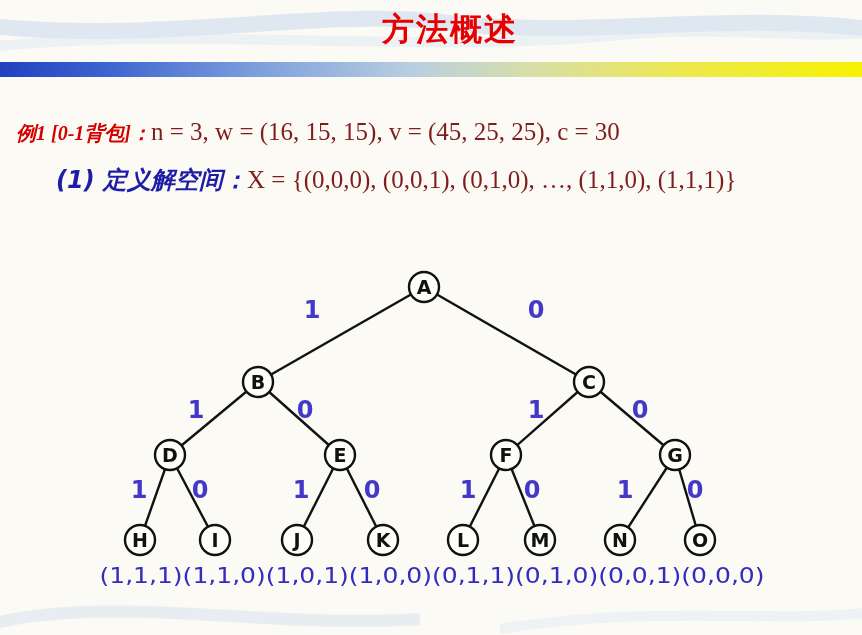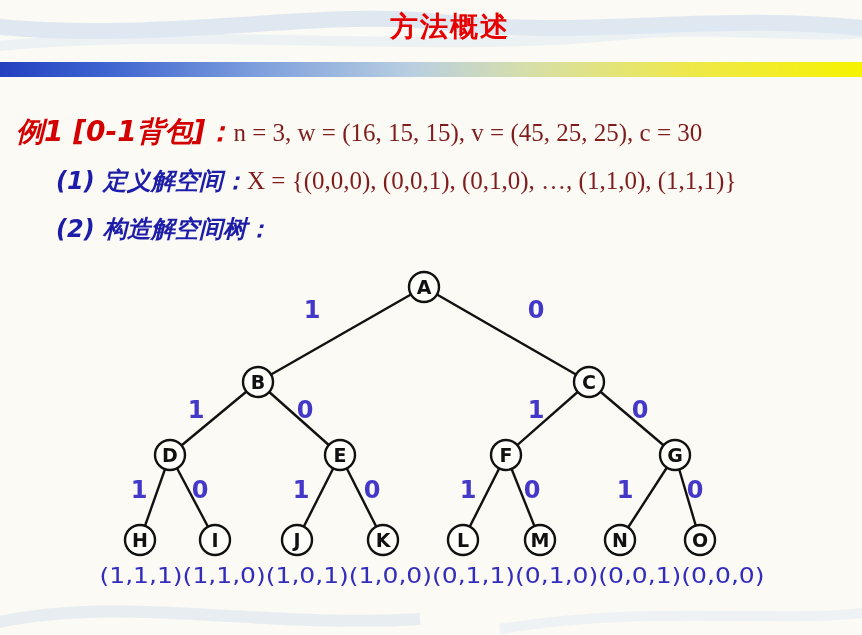--- a/index.html
+++ b/index.html
@@ -16,37 +16,37 @@
     background:#fbfaf5;
     overflow:hidden;
     font-family:"DejaVu Sans",sans-serif;
   }
   .deco{position:absolute;left:0;pointer-events:none;}
   .deco-top{top:0;}
   .deco-bottom{top:572px;}
   .title{
     position:absolute;top:8px;left:0;right:0;
     margin:0;text-align:center;
-    font-size:28px;font-weight:bold;letter-spacing:2px;
+    font-size:32px;font-weight:bold;letter-spacing:2px;
     color:var(--title-red);
     font-family:"DejaVu Sans",sans-serif;
     padding-left:38px;
   }
   .bar{
     position:absolute;top:62px;left:0;
     width:862px;height:15px;
     background:linear-gradient(90deg,
       #2340c0 0%, #3c63cf 12%, #7e9fdd 30%,
       #b9cfe0 48%, #d8dfa6 62%, #eee84a 80%, #f6f200 100%);
   }
   .content{position:absolute;top:114px;left:16px;right:8px;}
   .content p{margin:0 0 9px 0;line-height:36px;white-space:nowrap;}
   .red-label{
     color:var(--label-red);
-    font-style:italic;font-weight:bold;font-size:28px;
+    font-style:italic;font-weight:bold;font-size:20px;font-family:Liberation Serif, serif;
   }
   .blue-label{
     color:var(--step-blue);
     font-style:italic;font-weight:bold;font-size:24px;margin-left:40px;
   }
   .math{
     color:#7f1d1d;font-size:25px;
     font-family:"Liberation Serif",serif;
     text-align:right;
   }
@@ -76,21 +76,20 @@
     <path d="M-20,48 C180,25 420,55 620,35 C720,25 800,40 880,32" fill="none" stroke="#dde8f4" stroke-width="10" opacity="0.5"></path>
   </svg>
 
   <h1 class="title">方法概述</h1>
 
   <div class="bar"></div>
 
   <div class="content">
     <p><span class="red-label">例1 [0-1背包]：</span><span class="math">n = 3, w = (16, 15, 15), v = (45, 25, 25), c = 30</span></p>
     <p><span class="blue-label">(1) 定义解空间：</span><span class="math">X = {(0,0,0), (0,0,1), (0,1,0), …, (1,1,0), (1,1,1)}</span></p>
-    <p><span class="blue-label">(2) 构造解空间树：</span></p>
   </div>
 
   <svg class="tree-svg" width="862" height="635" viewBox="0 0 862 635">
       <line x1="424" y1="287" x2="258" y2="382" class="tree-edge"></line>
       <line x1="424" y1="287" x2="589" y2="382" class="tree-edge"></line>
       <line x1="258" y1="382" x2="170" y2="455" class="tree-edge"></line>
       <line x1="258" y1="382" x2="340" y2="455" class="tree-edge"></line>
       <line x1="589" y1="382" x2="506" y2="455" class="tree-edge"></line>
       <line x1="589" y1="382" x2="675" y2="455" class="tree-edge"></line>
       <line x1="170" y1="455" x2="140" y2="540" class="tree-edge"></line>

